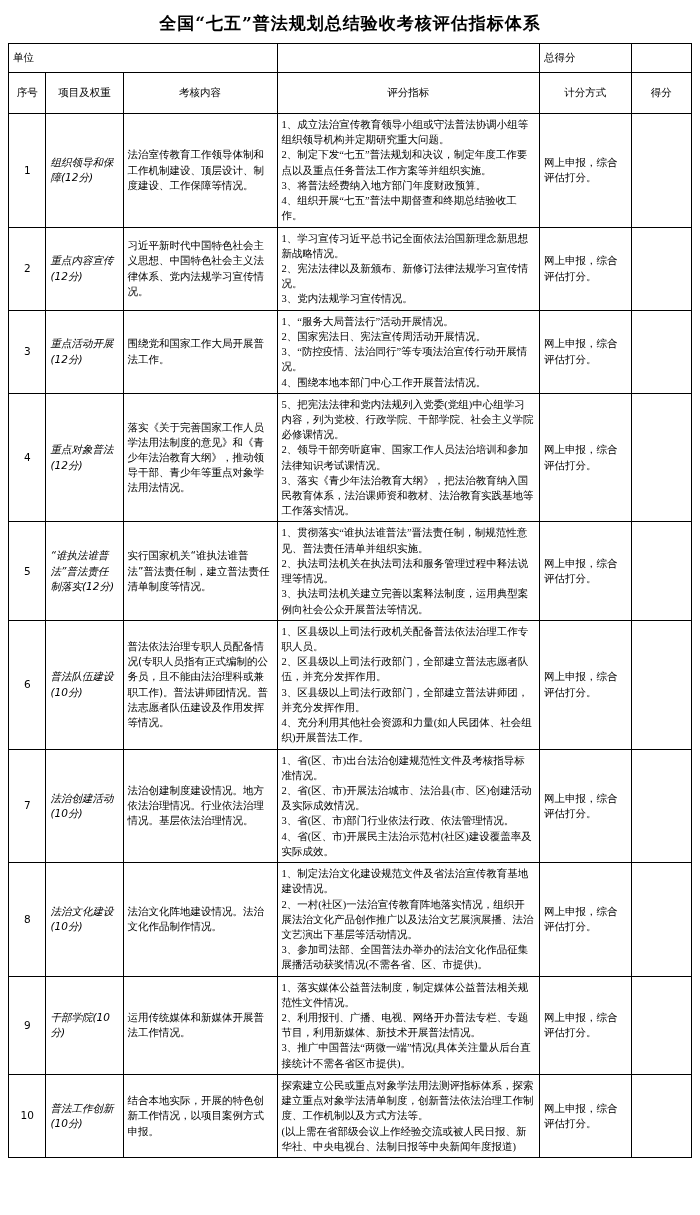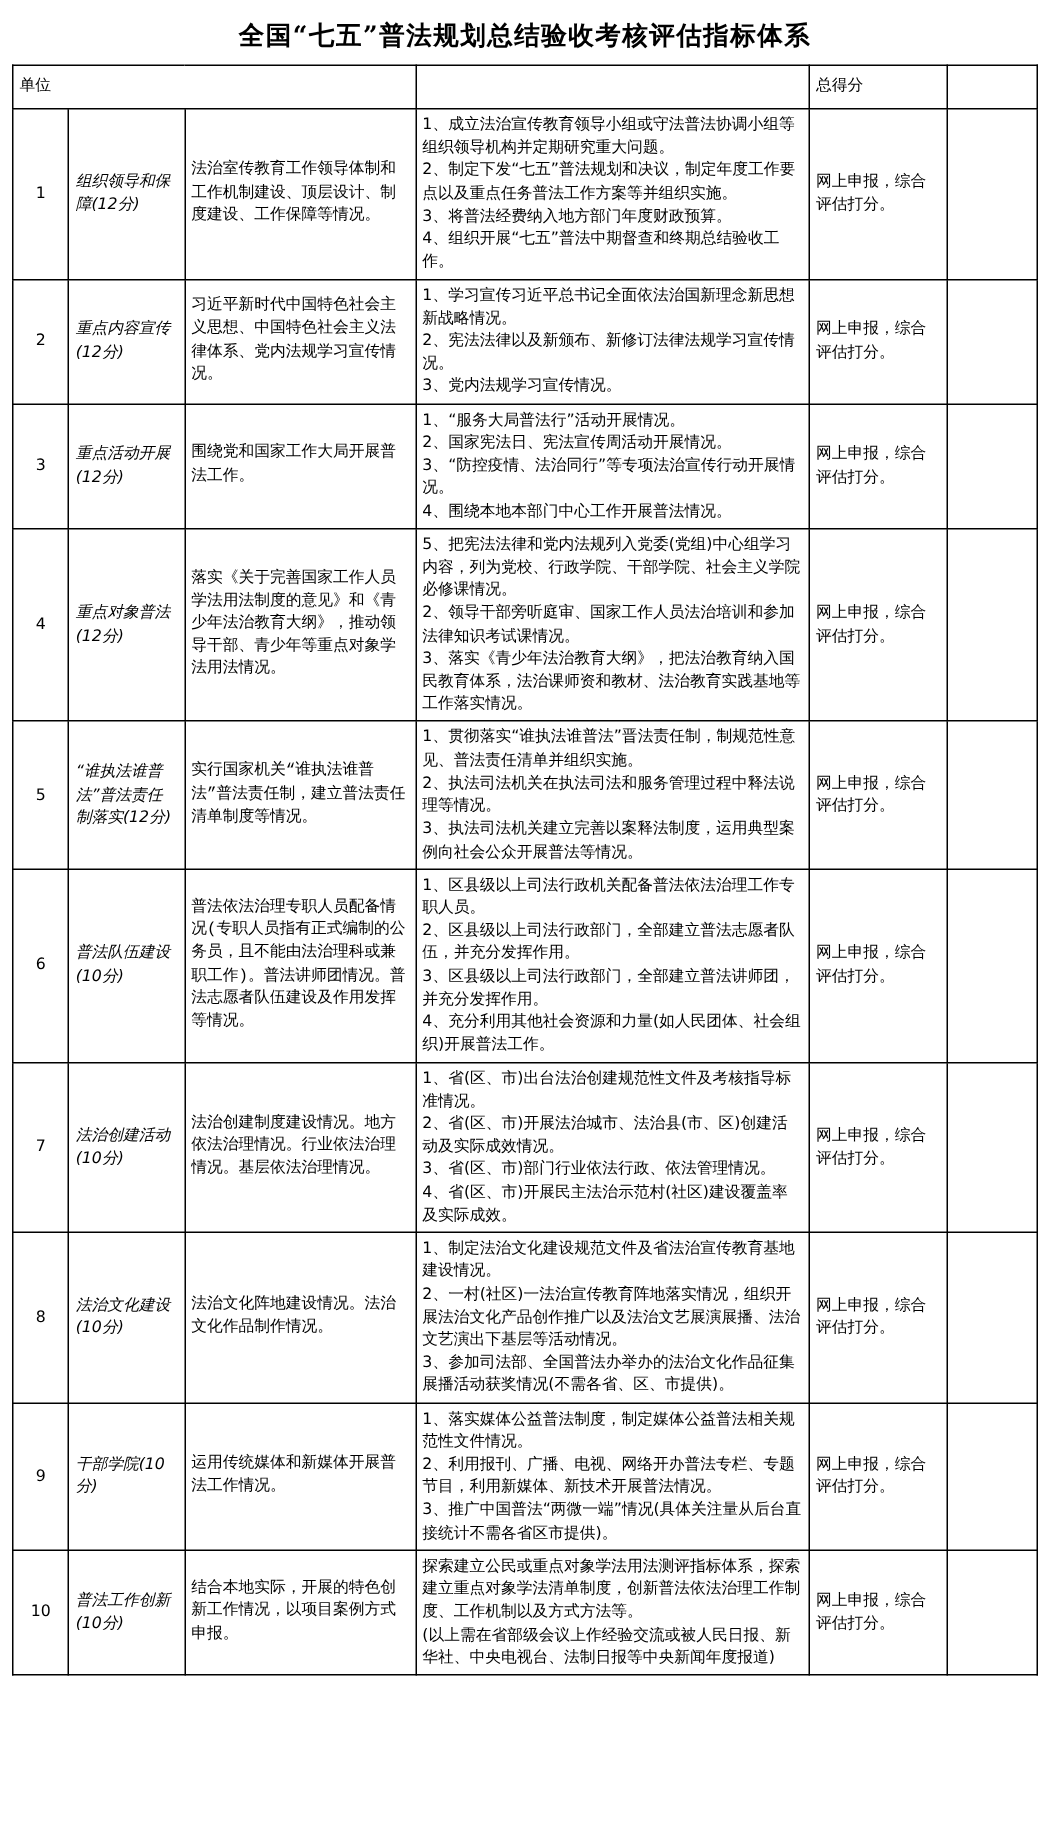--- a/index.html
+++ b/index.html
@@ -67,27 +67,27 @@
   .c-item {
     font-size: 10.5px;
     vertical-align: middle;
     line-height: 1.5;
     font-style: italic;
   }
   .c-content {
     font-size: 10.5px;
     vertical-align: middle;
     line-height: 1.55;
-    font-family: Liberation Mono, monospace;
   }
   .c-criteria {
     font-size: 10.5px;
     vertical-align: top;
     line-height: 1.55;
     padding-top: 5px;
+    font-family: Liberation Serif, serif;
   }
   .c-method {
     font-size: 10.5px;
     vertical-align: middle;
     line-height: 1.5;
   }
   .c-score {
     vertical-align: middle;
   }
   .crit-line {
@@ -111,20 +111,28 @@
       <col style="width:88px">
       <col style="width:58px">
     </colgroup>
     <tbody>
       <tr>
         <td class="cell-unit" colspan="3">单位</td>
         <td class="blank"></td>
         <td class="cell-total">总得分</td>
         <td class="blank"></td>
       </tr>
+      <tr class="hdr">
+        <td>序号</td>
+        <td>项目及权重</td>
+        <td>考核内容</td>
+        <td>评分指标</td>
+        <td>计分方式</td>
+        <td>得分</td>
+      </tr>
     </tbody>
     <tbody id="rows-body">
         <tr>
           <td class="c-no">1</td>
           <td class="c-item">组织领导和保障(12分)</td>
           <td class="c-content">法治室传教育工作领导体制和工作机制建设、顶层设计、制度建设、工作保障等情况。</td>
           <td class="c-criteria">
             <span class="crit-line">1、成立法治宣传教育领导小组或守法普法协调小组等组织领导机构并定期研究重大问题。</span>
             <span class="crit-line">2、制定下发“七五”普法规划和决议，制定年度工作要点以及重点任务普法工作方案等并组织实施。</span>
             <span class="crit-line">3、将普法经费纳入地方部门年度财政预算。</span>

